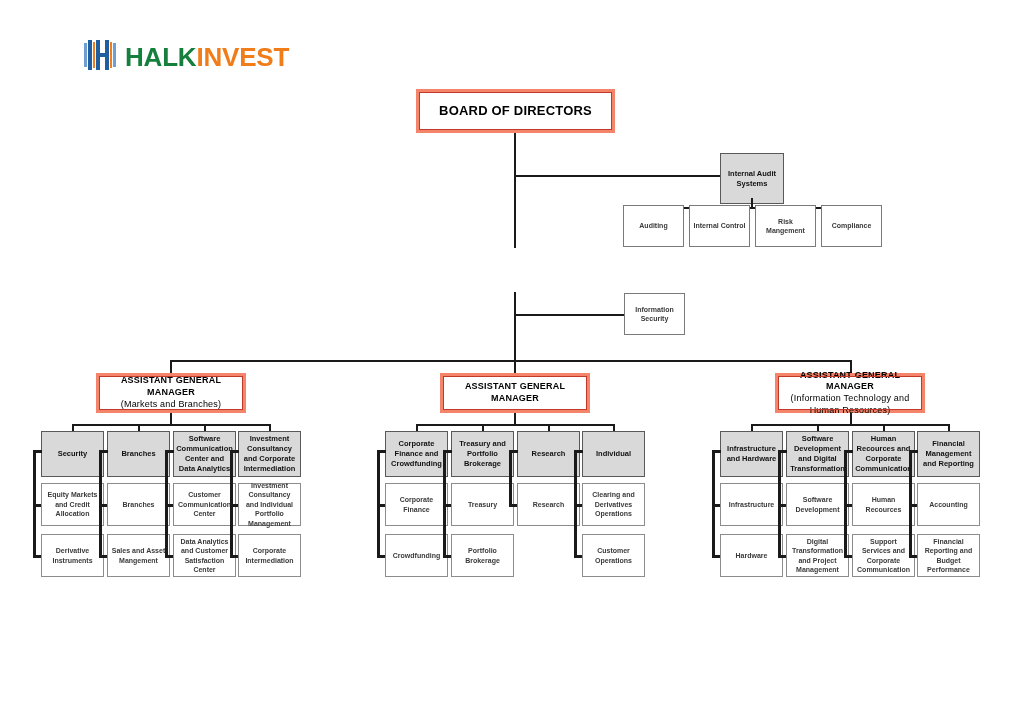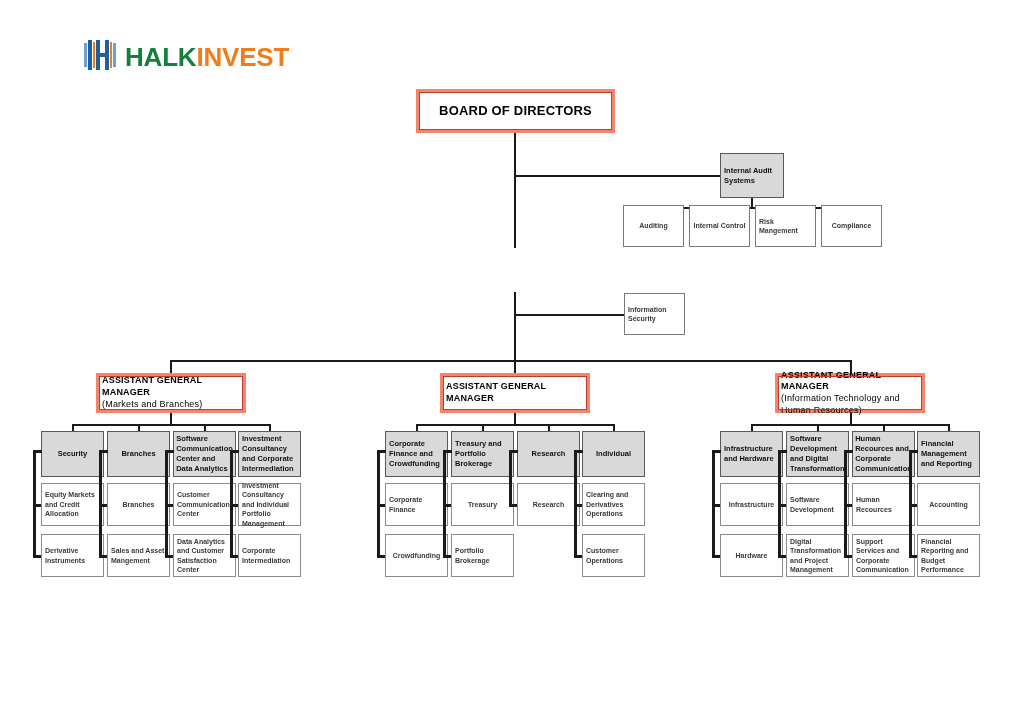--- a/index.html
+++ b/index.html
@@ -49,20 +49,21 @@
   .ln.spine { width: 3px; background: #1a1a1a; }
   .ln.stub { height: 3px; background: #1a1a1a; }
 
   
   .box {
     position: absolute;
     box-sizing: border-box;
     display: flex;
     align-items: center;
     justify-content: center;
+    text-align: center;
     background: #ffffff;
   }
   .box .t {
     display: block;
     line-height: 1.18;
     padding: 0 3px;
   }
 
   
   .box.primary {
@@ -141,21 +142,21 @@
   </div>
 
   <div class="box primary" style="left:416px; top:89px; width:199px; height:44px;">
     <span class="t">BOARD OF DIRECTORS</span>
   </div>
 
   <div class="ln v" style="left:514px; top:133px; height:115px;"></div>
 
   <div class="ln h" style="left:514px; top:175px; width:208px;"></div>
 
-  <div class="box dept" style="left:720px; top:153px; width:64px; height:45px;">
+  <div class="box dept" style="left:720px; top:153px; width:64px; height:51px;">
     <span class="t">Internal Audit Systems</span>
   </div>
 
   <div class="ln v" style="left:751px; top:198px; height:10px;"></div>
   <div class="ln h" style="left:653px; top:207px; width:199px;"></div>
   <div class="ln v" style="left:653px; top:207px; height:14px;"></div>
   <div class="ln v" style="left:719px; top:207px; height:14px;"></div>
   <div class="ln v" style="left:785px; top:207px; height:14px;"></div>
   <div class="ln v" style="left:851px; top:207px; height:14px;"></div>
 

